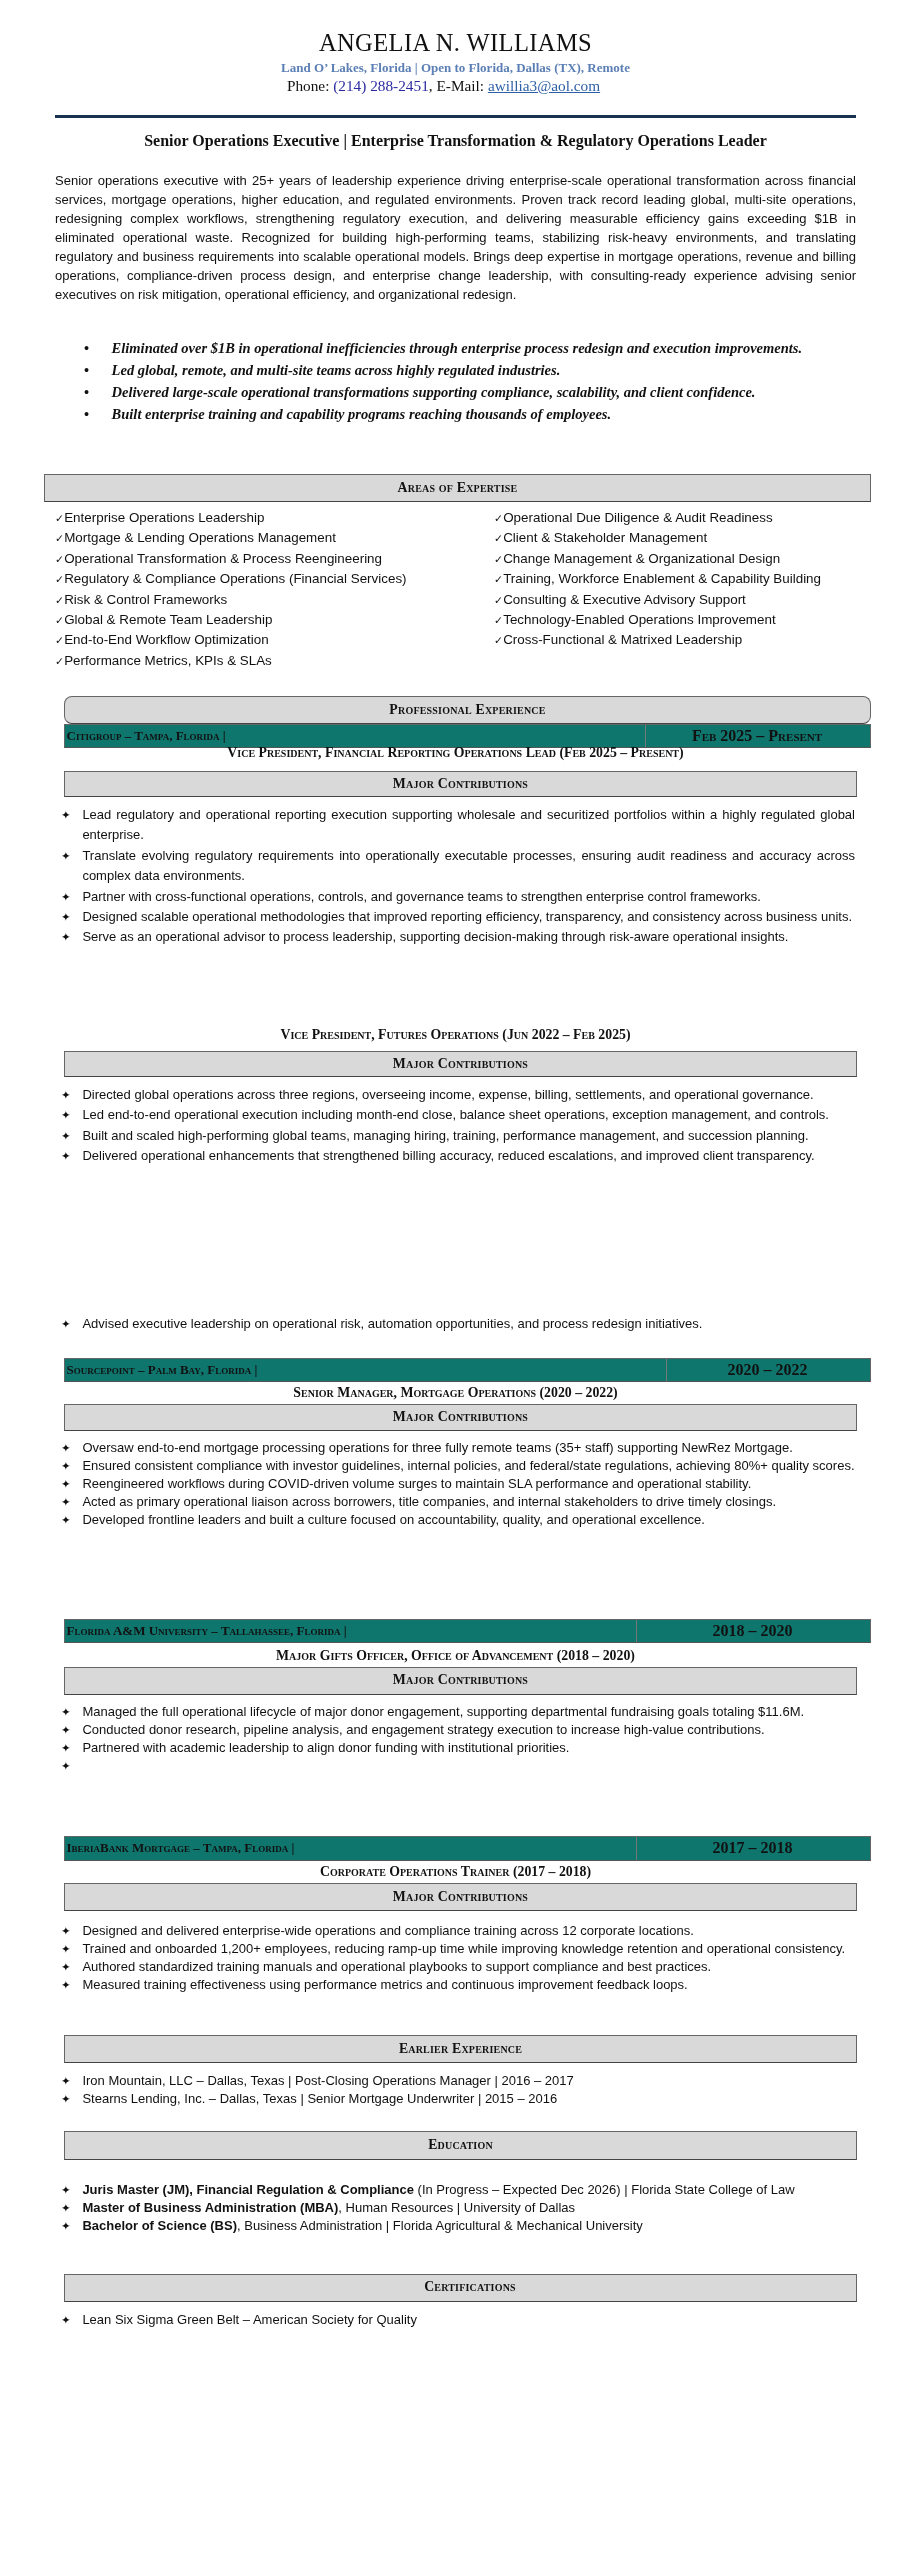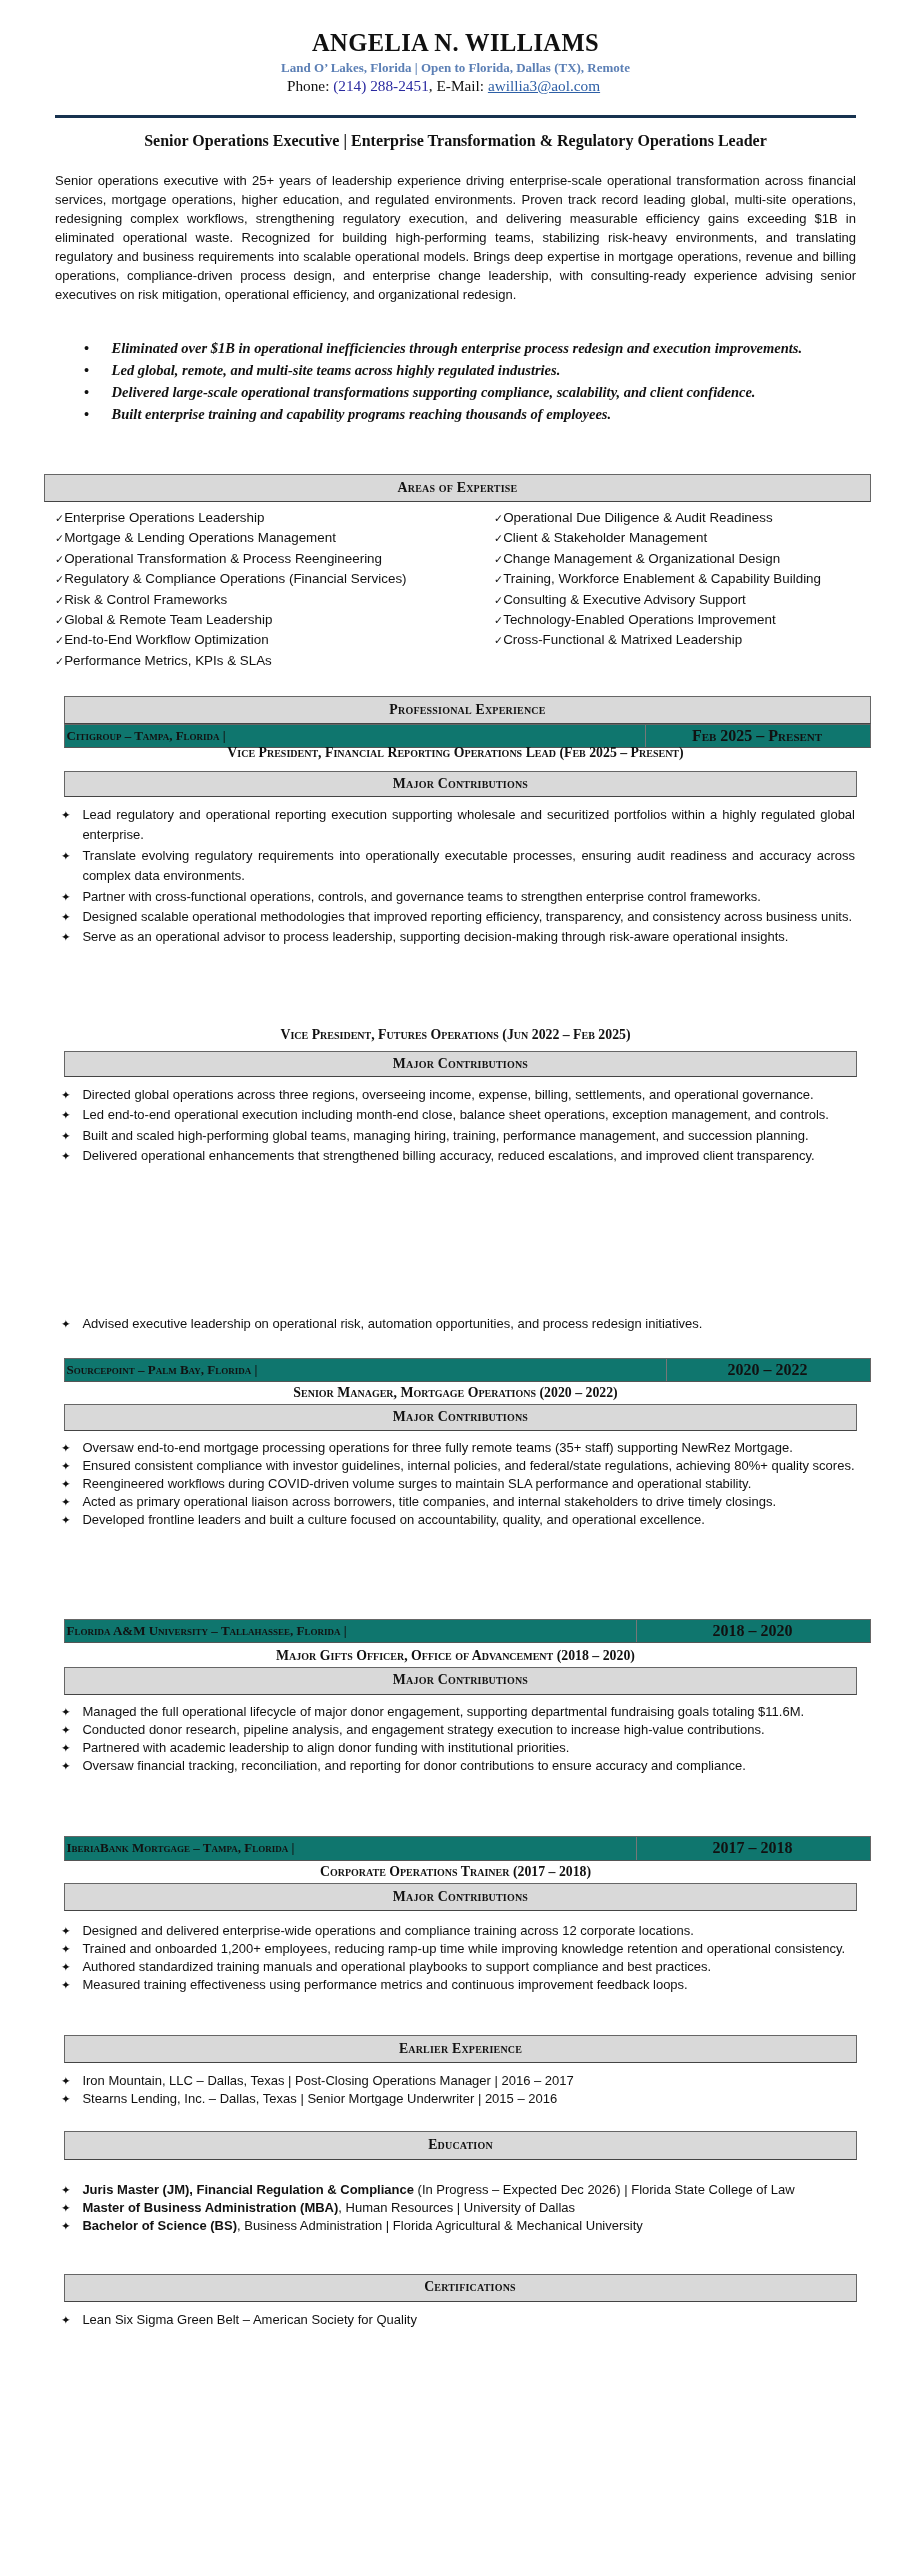--- a/index.html
+++ b/index.html
@@ -2,21 +2,21 @@
 <html style="font-size:12.2px"><head>
 <meta charset="utf-8">
 <style>
   html, body { margin:0; padding:0; background:#ffffff; }
   body { width:911px; height:2576px; position:relative; overflow:hidden; color:#111; }
   .abs { position:absolute; }
   .serif { font-family:"Liberation Serif", "DejaVu Serif", serif; }
   .sans { font-family:"Liberation Sans", "DejaVu Sans", sans-serif; }
   .center { text-align:center; }
 
-  #name { top:29px; left:0; width:911px; font-size:24.5px; font-weight:bold; letter-spacing:0.4px; }
+  #name { top:29px; left:0; width:911px; font-size:24.5px; font-weight:normal; letter-spacing:0.4px; }
   #location { top:60px; left:0; width:911px; font-size:13px; font-weight:bold; color:#5b7fb5; }
   #contact { top:77px; left:0; width:887px; font-size:15.3px; }
   #contact .phone { color:#2a2aa0; }
   #contact .email { color:#2d5fa6; text-decoration:underline; }
   #rule { top:115px; left:55px; width:801px; height:3.1px; background:#17324f; }
   #headline { top:132px; left:0; width:911px; font-size:16px; font-weight:bold; }
 
   #summary { top:171px; left:55px; width:801px; font-size:13px; line-height:19px; text-align:justify; }
 
   .highlights { top:337px; left:84px; width:771px; margin:0; padding:0 0 0 27.6px; list-style:none; }
@@ -77,21 +77,21 @@
 <div class="abs sans exp-col" style="top:508px;left:494px;width:383px;">
   <div><span class="ck">✓</span><span>Operational Due Diligence &amp; Audit Readiness</span></div>
   <div><span class="ck">✓</span><span>Client &amp; Stakeholder Management</span></div>
   <div><span class="ck">✓</span><span>Change Management &amp; Organizational Design</span></div>
   <div><span class="ck">✓</span><span>Training, Workforce Enablement &amp; Capability Building</span></div>
   <div><span class="ck">✓</span><span>Consulting &amp; Executive Advisory Support</span></div>
   <div><span class="ck">✓</span><span>Technology-Enabled Operations Improvement</span></div>
   <div><span class="ck">✓</span><span>Cross-Functional &amp; Matrixed Leadership</span></div>
 </div>
 
-<div class="abs bar serif" style="top:696px;left:64px;width:807px;height:28px;">
+<div class="abs bar serif" style="top:696px;left:64px;width:807px;height:28px;border-radius:8px;">
   <span class="label" style="line-height:25px;">Professional Experience</span>
 </div>
 
 <div class="abs company-row serif" style="top:724px;left:64px;width:807px;height:24px;">
   <div class="cname" style="flex:0 0 578px;">Citigroup – Tampa, Florida |</div>
   <div class="cdates" style="flex:1;">Feb 2025 – Present</div>
 </div>
 <div class="abs serif role-title" style="top:745px;">Vice President, Financial Reporting Operations Lead (Feb 2025 – Present)</div>
 <div class="abs bar serif" style="top:771px;left:64px;width:793px;height:26px;">
   <span class="label" style="line-height:23px;">Major Contributions</span>
@@ -139,21 +139,21 @@
   <div class="cdates" style="flex:1;">2018 – 2020</div>
 </div>
 <div class="abs serif role-title" style="top:1648px;">Major Gifts Officer, Office of Advancement (2018 – 2020)</div>
 <div class="abs bar serif" style="top:1667px;left:64px;width:793px;height:27.6px;">
   <span class="label" style="line-height:24.5px;">Major Contributions</span>
 </div>
 <ul class="abs sans blist tight" style="top:1703px;left:61px;width:794px;">
   <li><span class="star">✦</span><span>Managed the full operational lifecycle of major donor engagement, supporting departmental fundraising goals totaling $11.6M.</span></li>
   <li><span class="star">✦</span><span>Conducted donor research, pipeline analysis, and engagement strategy execution to increase high-value contributions.</span></li>
   <li><span class="star">✦</span><span>Partnered with academic leadership to align donor funding with institutional priorities.</span></li>
-  <li><span class="star">✦</span><span>Oversaw financial tracking, reconciliation, and reporting for donor contributions to ensure accuracy and compliance.</span></li>
+  <li><span class="star">✦</span></li>
 </ul>
 
 <div class="abs company-row serif" style="top:1836px;left:64px;width:807px;height:24.5px;">
   <div class="cname" style="flex:0 0 569px;font-family:Liberation Serif, serif;">IberiaBank Mortgage – Tampa, Florida |</div>
   <div class="cdates" style="flex:1;">2017 – 2018</div>
 </div>
 <div class="abs serif role-title" style="top:1864px;">Corporate Operations Trainer (2017 – 2018)</div>
 <div class="abs bar serif" style="top:1883px;left:64px;width:793px;height:28px;">
   <span class="label" style="line-height:25px;">Major Contributions</span>
 </div>

